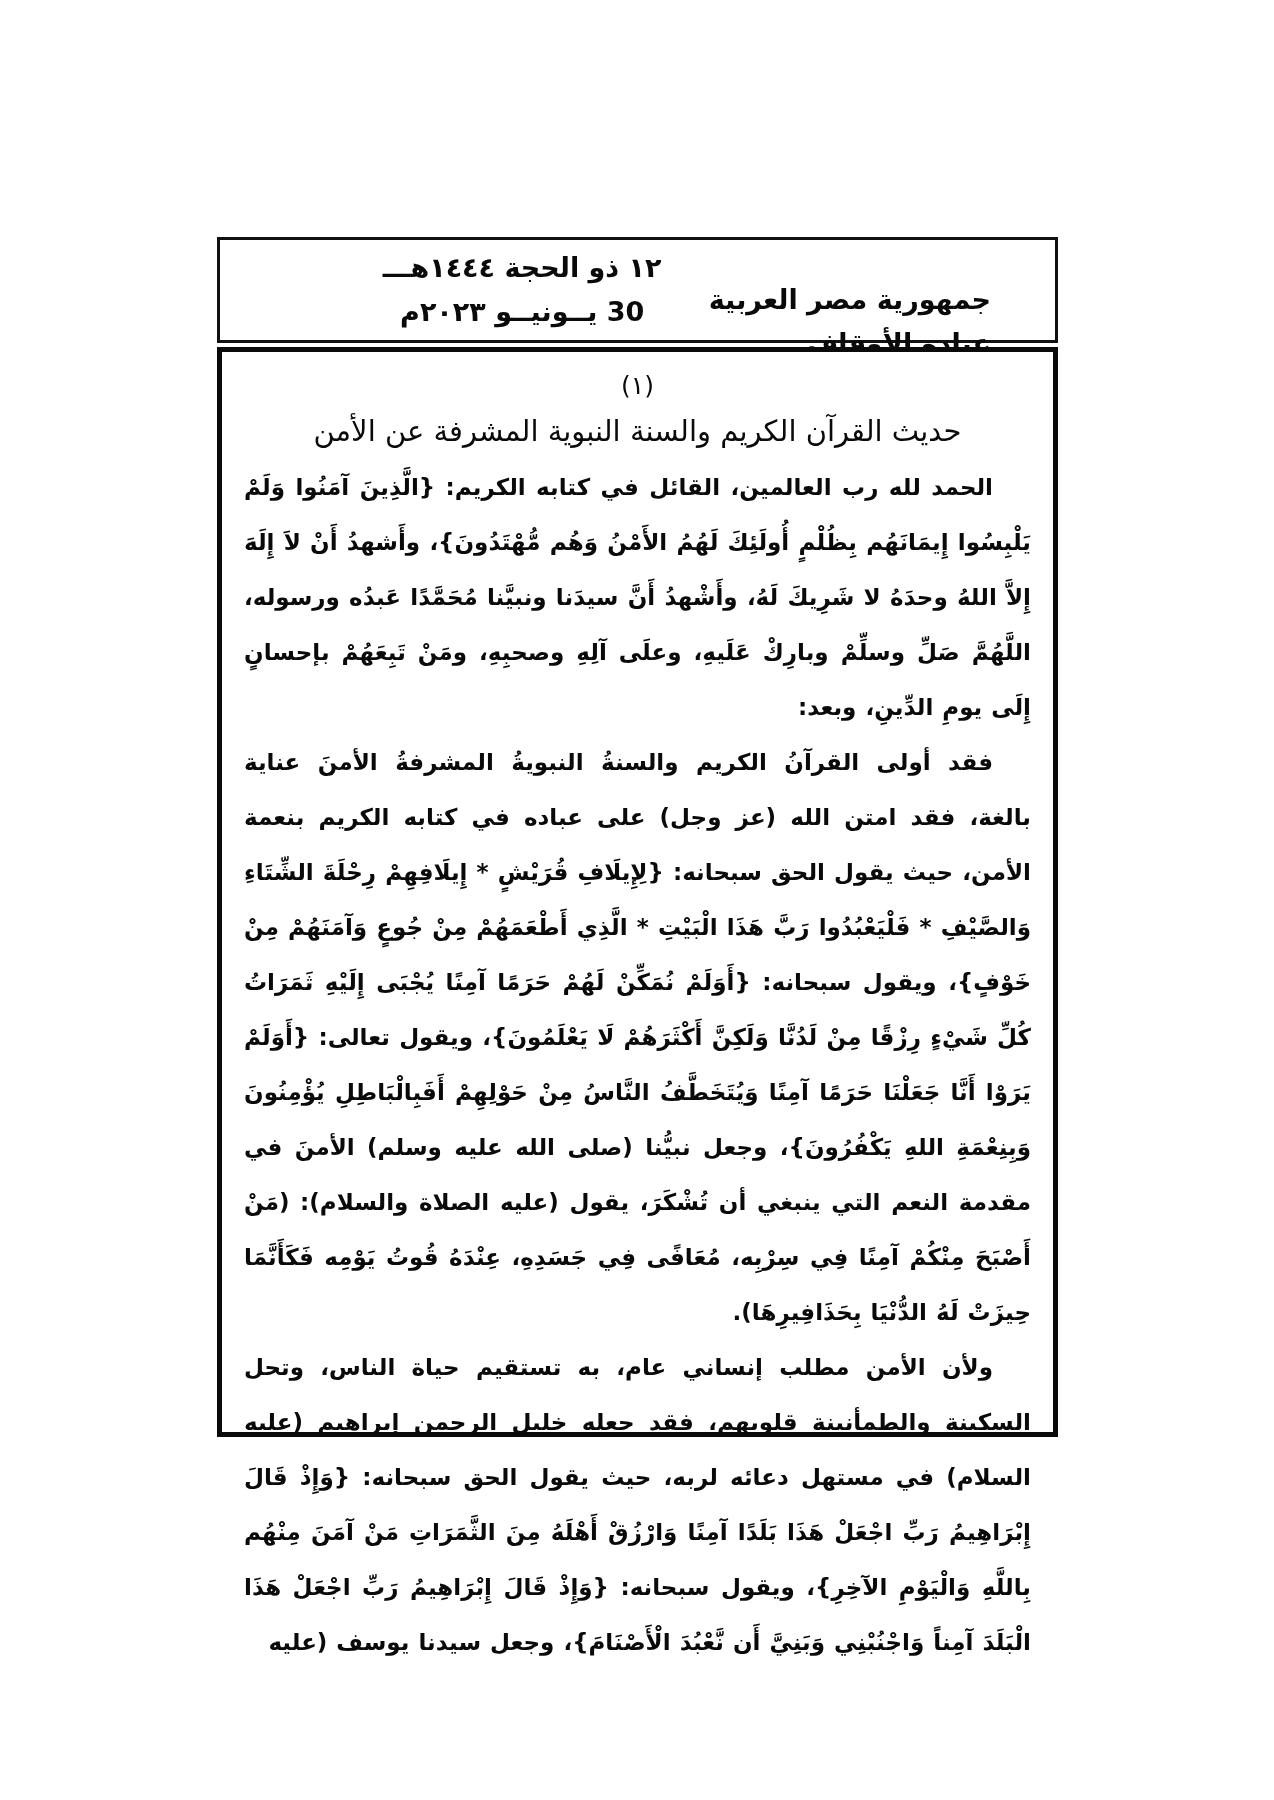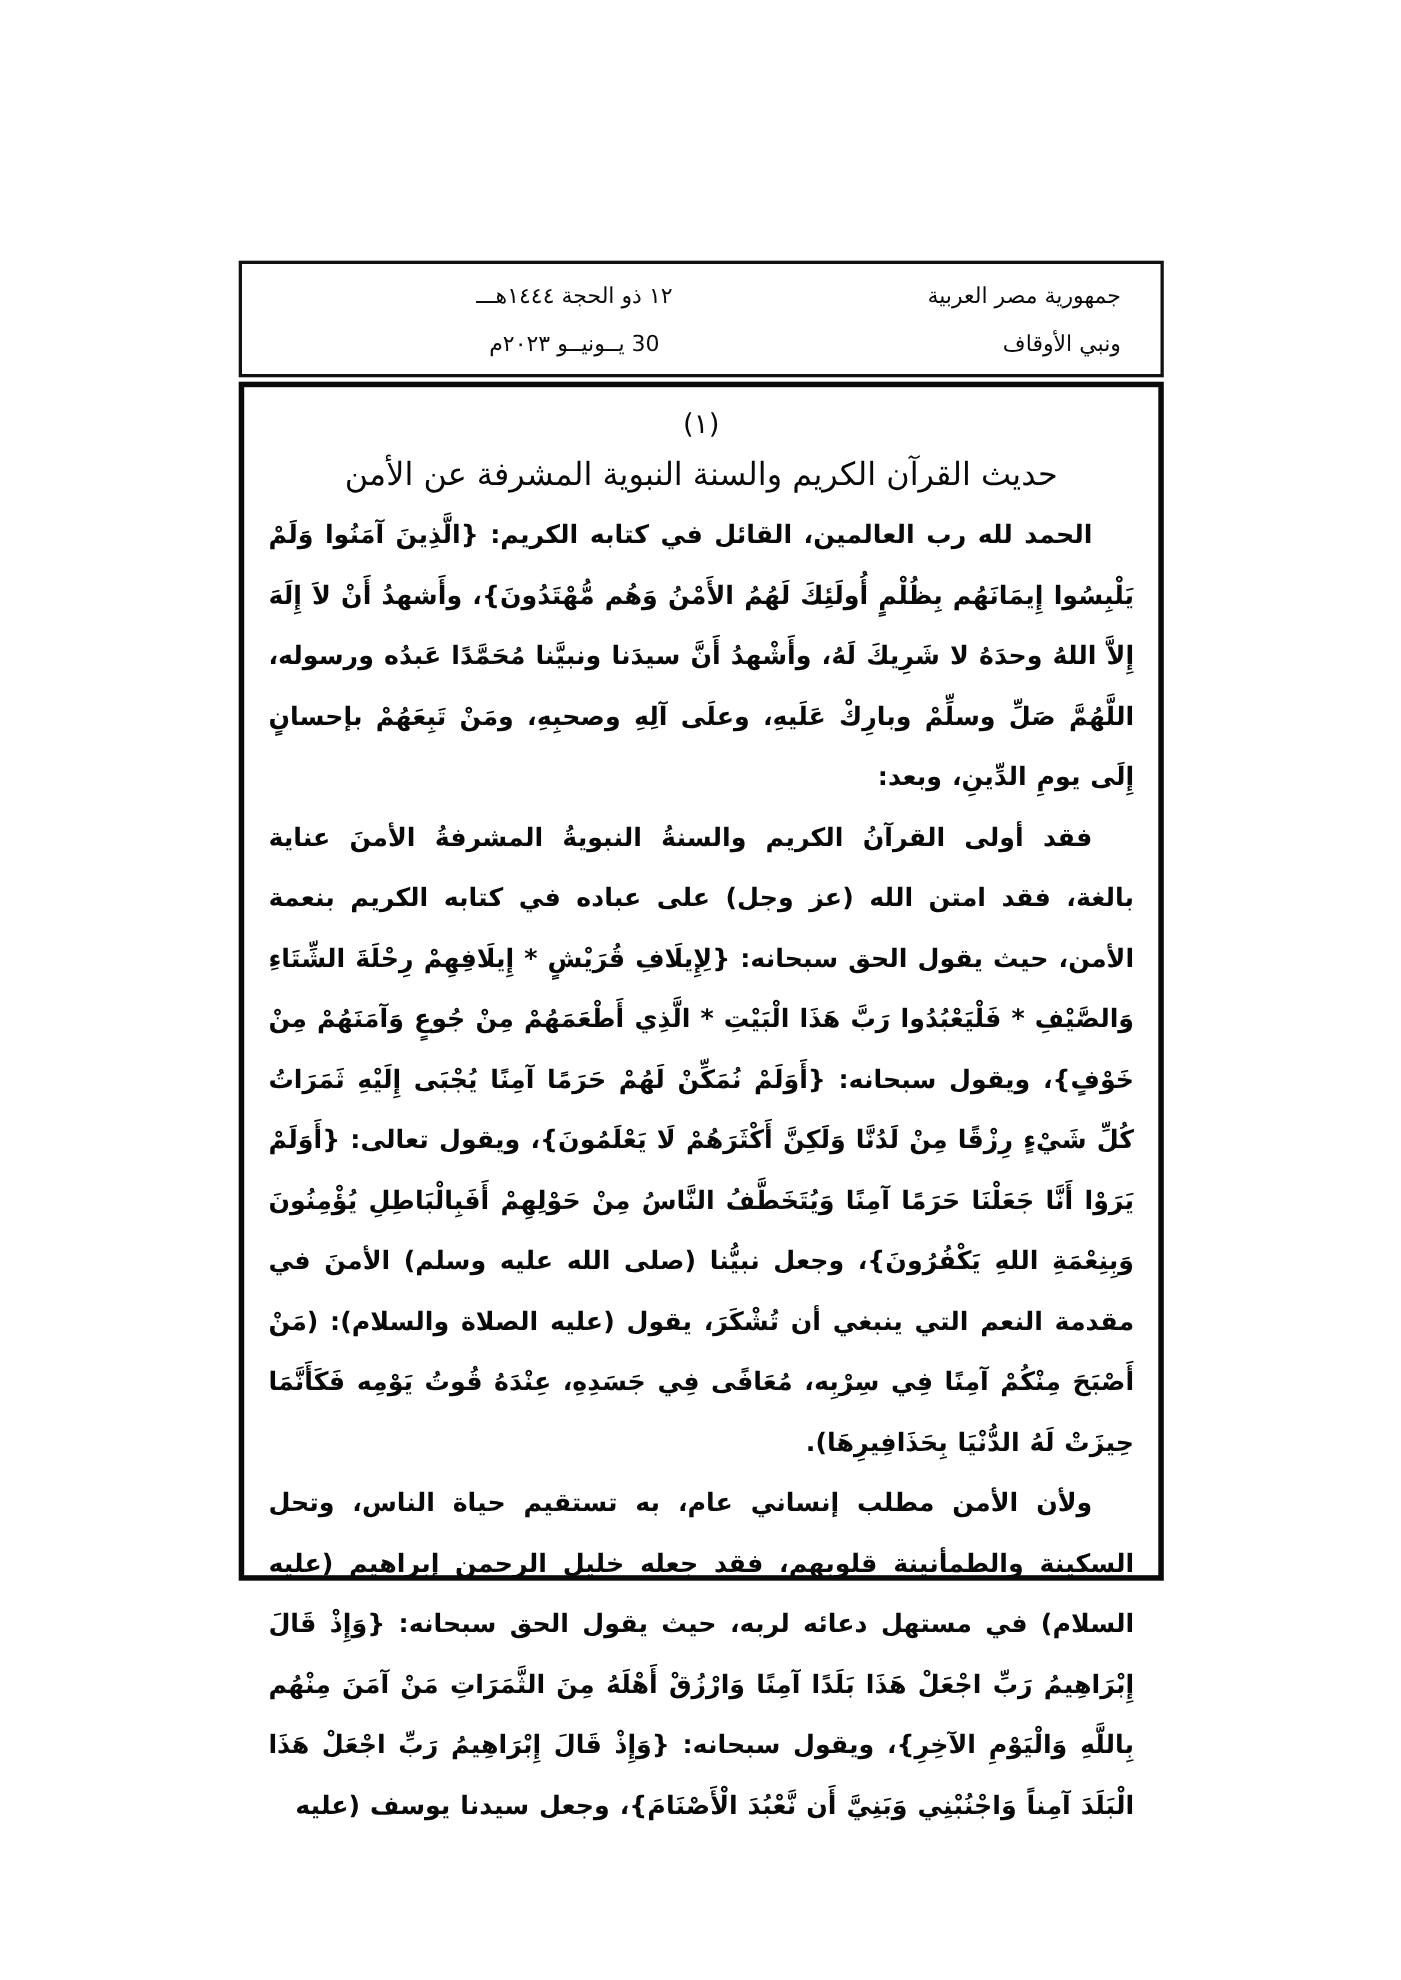--- a/index.html
+++ b/index.html
@@ -38,32 +38,33 @@
     align-items: stretch;
   }
   .header-col {
     display: flex;
     flex-direction: column;
     justify-content: space-around;
     padding: 6px 0;
   }
   .header-col.ministry {
     width: 42%;
-    padding-right: 36px;
+    padding-right: 64px;
     box-sizing: border-box;
+    margin-top: 32px;
   }
   .header-col.dates {
     width: 58%;
     text-align: center;
     box-sizing: border-box;
     padding-left: 120px;
   }
   .header-line {
-    font-size: 20px;
-    font-weight: normal;
+    font-size: 27px;
+    font-weight: bold;
     line-height: 44px;
     white-space: nowrap;
   }
   
   .main-box {
     position: absolute;
     left: 217px;
     top: 347px;
     width: 841px;
     height: 1090px;
@@ -99,21 +100,21 @@
   }
 </style>
 </head>
 <body>
 
 <div class="sheet">
 
   <div class="header-box">
     <div class="header-col ministry">
       <div class="header-line">جمهورية مصر العربية</div>
-      <div class="header-line">ونبي الأوقاف</div>
+      <div class="header-line">عباده الأوقاف</div>
     </div>
     <div class="header-col dates">
       <div class="header-line">١٢ ذو الحجة ١٤٤٤هـــ</div>
       <div class="header-line">30 يــونيــو ٢٠٢٣م</div>
     </div>
   </div>
 
   <div class="main-box">
     <div class="page-number">(١)</div>
     <div class="doc-title">حديث القرآن الكريم والسنة النبوية المشرفة عن الأمن</div>

